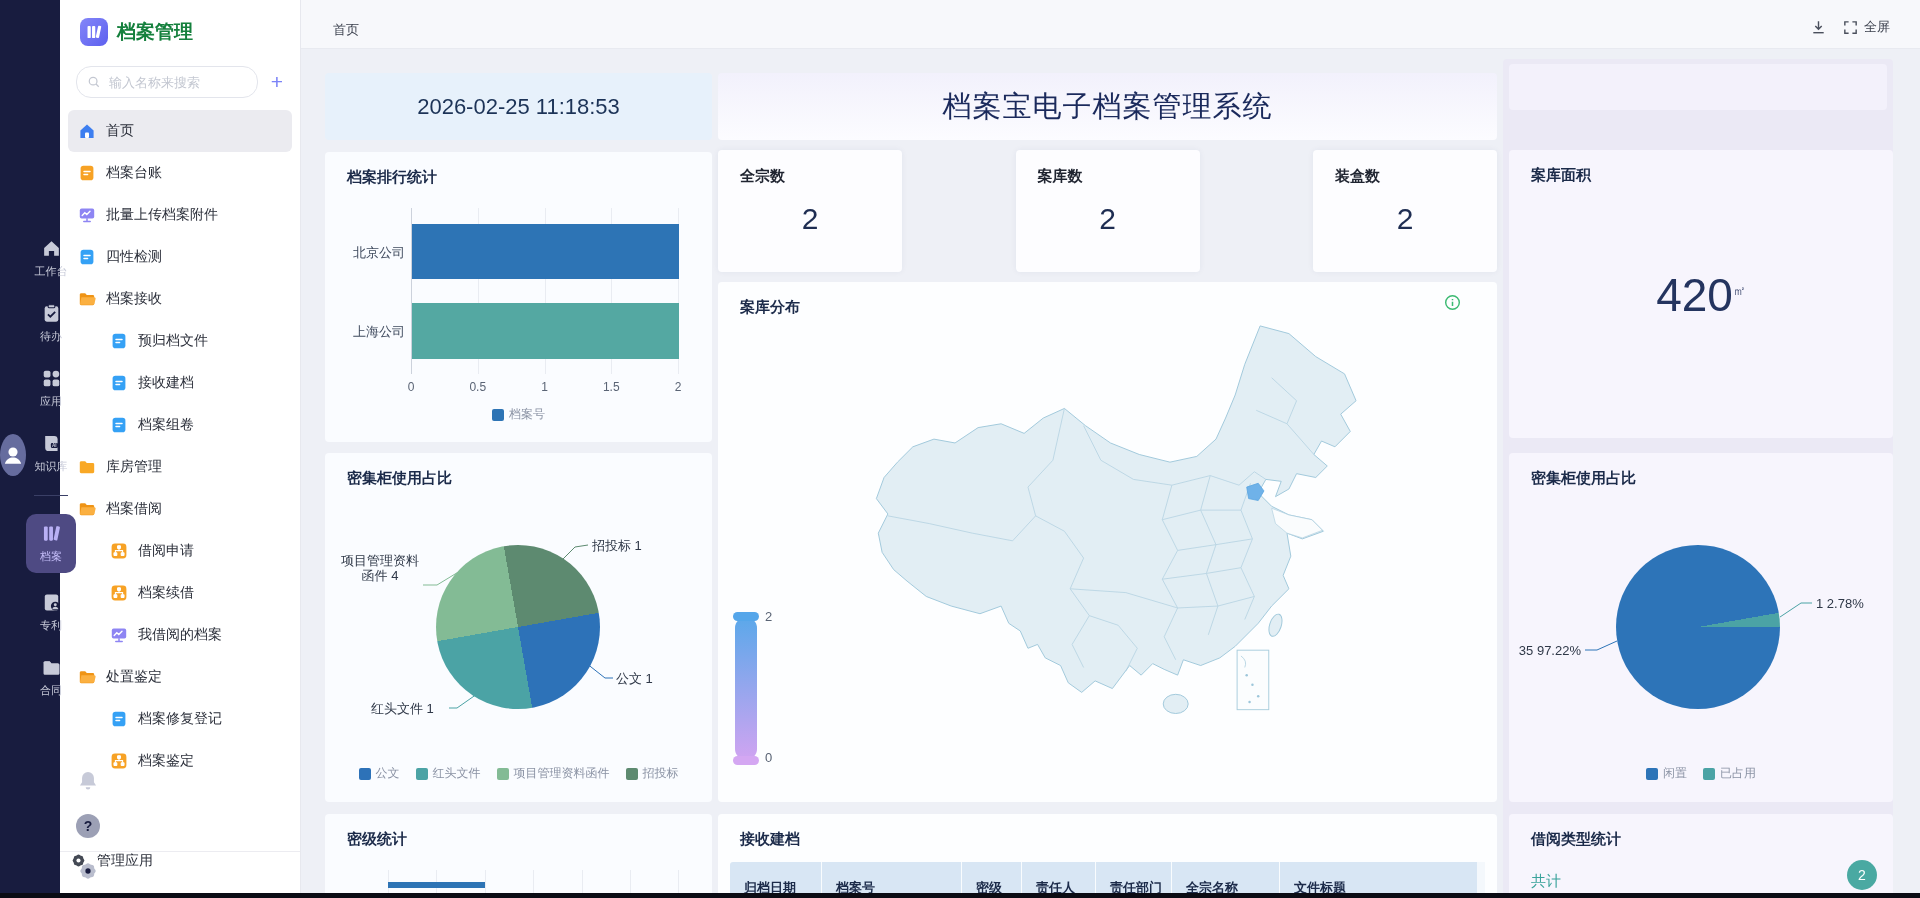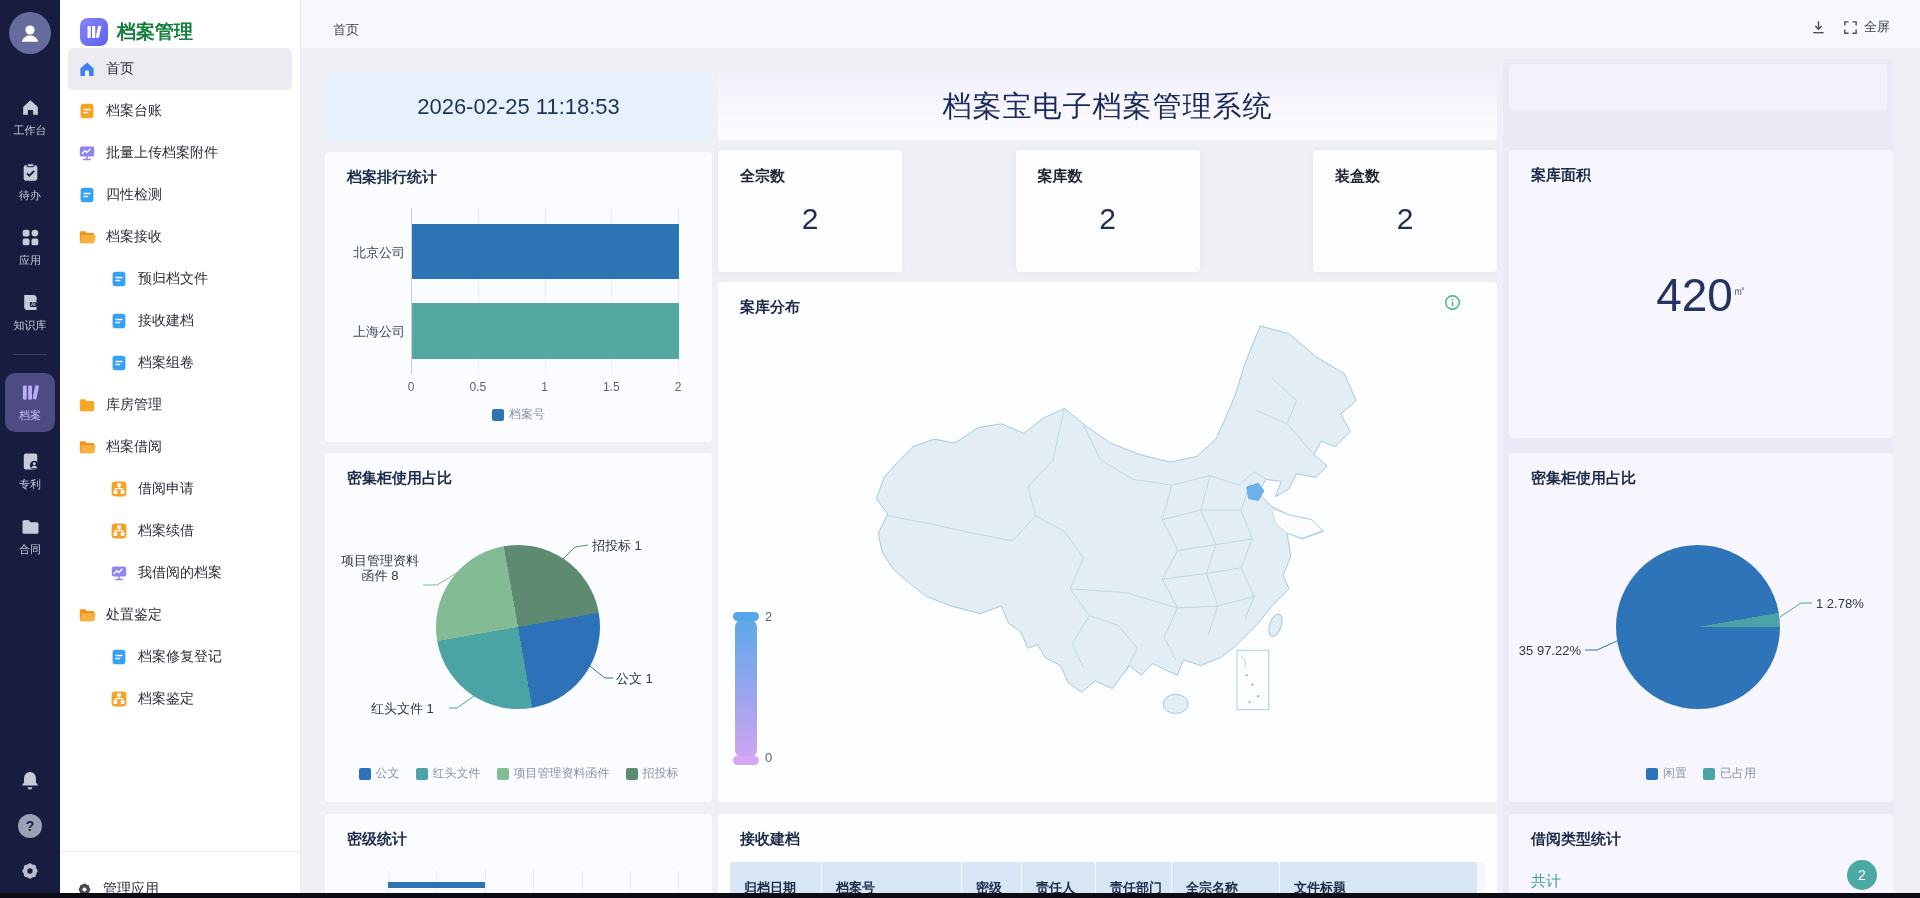--- a/index.html
+++ b/index.html
@@ -4,21 +4,21 @@
 <style>
   html,body{margin:0;padding:0;background:#dfe1e8}
   #app{position:relative;width:1920px;height:898px;overflow:hidden;background:#eef0f6;
        font-family:"Liberation Sans","DejaVu Sans",sans-serif;color:#2b2f3a}
   svg{display:block}
   .icon{display:inline-flex;align-items:center;justify-content:center}
   .icon svg{width:100%;height:100%}
 
   
   .rail{position:absolute;left:0;top:0;width:60px;height:898px;background:#181c3f;
-        display:flex;flex-direction:column;align-items:center;z-index:5}
+        display:flex;flex-direction:row;align-items:center;z-index:5}
   .avatar{margin-top:12px;width:42px;height:42px;border-radius:50%;background:#666c9e;
           display:flex;align-items:center;justify-content:center}
   .avatar .icon{width:26px;height:26px}
   .rail-nav{margin-top:38px;display:flex;flex-direction:column;align-items:center;gap:14px;width:100%}
   .rail-item{display:flex;flex-direction:column;align-items:center;gap:5px;width:50px;
              padding:5px 0;color:#c7cad8;font-size:11px;cursor:pointer}
   .rail-item .icon{width:21px;height:21px}
   .rail-item.active{background:#4e4a83;border-radius:10px;color:#c3bcf7;padding:9px 0}
   .rail-divider{width:34px;border-top:1px solid #3a3f66;margin:2px 0 4px}
   .rail-bottom{margin-top:auto;margin-bottom:16px;display:flex;flex-direction:column;align-items:center;gap:22px}
@@ -41,22 +41,22 @@
                     font-family:inherit}
   .search-box input::placeholder{color:#c3c7d1}
   .search-box .icon{width:14px;height:14px;flex:0 0 auto}
   .add-btn{color:#7b83f7;font-size:21px;line-height:20px;width:22px;text-align:center;cursor:pointer}
   .menu{flex:1;padding:2px 8px 0;overflow:hidden}
   .menu-item{height:42px;display:flex;align-items:center;gap:10px;padding-left:10px;
              font-size:14px;color:#2b2f3a;border-radius:6px;cursor:pointer;white-space:nowrap}
   .menu-item .icon{width:18px;height:18px;flex:0 0 auto}
   .menu-item.sub{padding-left:42px}
   .menu-item.active{background:#ebebf0}
-  .sidebar-footer{border-top:1px solid #ececf1;height:46px;display:flex;align-items:flex-end;gap:10px;
-                  padding-left:16px;font-size:14px;color:#2b2f3a;cursor:pointer}
+  .sidebar-footer{border-top:1px solid #ececf1;height:46px;display:flex;align-items:flex-start;gap:10px;
+                  padding-left:10px;font-size:14px;color:#2b2f3a;cursor:pointer}
   .sidebar-footer .icon{width:17px;height:17px}
 
   
   .topbar{position:absolute;left:300px;top:0;right:0;height:48px;background:#f7f8fb;
           border-bottom:1px solid #e8eaf0}
   .topbar-tab{position:absolute;left:33px;top:0;height:48px;display:flex;align-items:center;
               font-size:13px;color:#3c414e;padding-top:6px;cursor:pointer}
   .topbar-right{position:absolute;right:30px;top:6px;height:42px;display:flex;align-items:center;gap:15px}
   .topbar-right .icon{width:17px;height:17px;cursor:pointer}
   .fs-group{display:flex;align-items:center;gap:5px;font-size:13px;color:#3c414e;cursor:pointer}
@@ -267,20 +267,32 @@
               <g fill="#fff">
                 <rect x="2.8" y="3.4" width="3.6" height="13.4" rx="1"></rect>
                 <rect x="7.8" y="3.4" width="3.6" height="13.4" rx="1"></rect>
                 <rect x="13.2" y="3" width="3.6" height="13.6" rx="1" transform="rotate(12 15 10)"></rect>
               </g>
             </svg>
           </span>
       </span>
       <span class="logo-title">档案管理</span>
     </div>
+    <div class="search-row">
+      <div class="search-box">
+        <span class="icon">
+          <svg viewBox="0 0 16 16">
+              <circle cx="7" cy="7" r="4.4" stroke="#c3c7d1" stroke-width="1.4" fill="none"></circle>
+              <path d="m10.3 10.3 3.1 3.1" stroke="#c3c7d1" stroke-width="1.4"></path>
+            </svg>
+        </span>
+        <input placeholder="输入名称来搜索" style="">
+      </div>
+      <div class="add-btn">+</div>
+    </div>
     <div class="menu" id="menuList">
         <div class="menu-item active">
           <span class="icon">
             <svg viewBox="0 0 18 18" xmlns="http://www.w3.org/2000/svg">
               <path d="M2.4 8.6 9 2.4l6.6 6.2V16H2.4z" fill="#3d7ef0"></path>
               <rect x="7" y="10.6" width="4" height="5.4" rx="1" fill="#fff"></rect>
             </svg>
           </span>
           <div class="menu-label">首页</div>
         </div>
@@ -526,21 +538,21 @@
     <div class="p-title">密集柜使用占比</div>
     <div class="pie" id="pieClass" style="background: conic-gradient(from -10deg, rgb(93, 138, 112) 0%, rgb(93, 138, 112) 25%, rgb(45, 114, 184) 25%, rgb(45, 114, 184) 50%, rgb(75, 163, 165) 50%, rgb(75, 163, 165) 75%, rgb(131, 187, 149) 75%, rgb(131, 187, 149) 100%);"></div>
     <svg class="leaders" width="387" height="349" viewBox="0 0 387 349">
       <polyline points="232,112 250,94 263,92" fill="none" stroke="#5d8a70" stroke-width="1"></polyline>
       <polyline points="135,118 112,132 98,132" fill="none" stroke="#83bb95" stroke-width="1"></polyline>
       <polyline points="152,241 132,255 124,255" fill="none" stroke="#4ba3a5" stroke-width="1"></polyline>
       <polyline points="261,210 280,225 288,225" fill="none" stroke="#2d72b8" stroke-width="1"></polyline>
     </svg>
     <div class="callout" style="left:267px;top:85px">招投标 1</div>
     <div class="callout" style="left:14px;top:100px;width:82px;text-align:center">项目管理资料
-函件 8</div>
+函件 4</div>
     <div class="callout" style="left:46px;top:248px">红头文件 1</div>
     <div class="callout" style="left:291px;top:218px">公文 1</div>
     <div class="chart-legend" style="top:312px" id="classLegend">
         <div class="lg-item">
           <div class="lg-sq" style="background: rgb(45, 114, 184);"></div>
           <div class="lg-tx">公文</div>
         </div>
         <div class="lg-item">
           <div class="lg-sq" style="background: rgb(75, 163, 165);"></div>
           <div class="lg-tx">红头文件</div>

